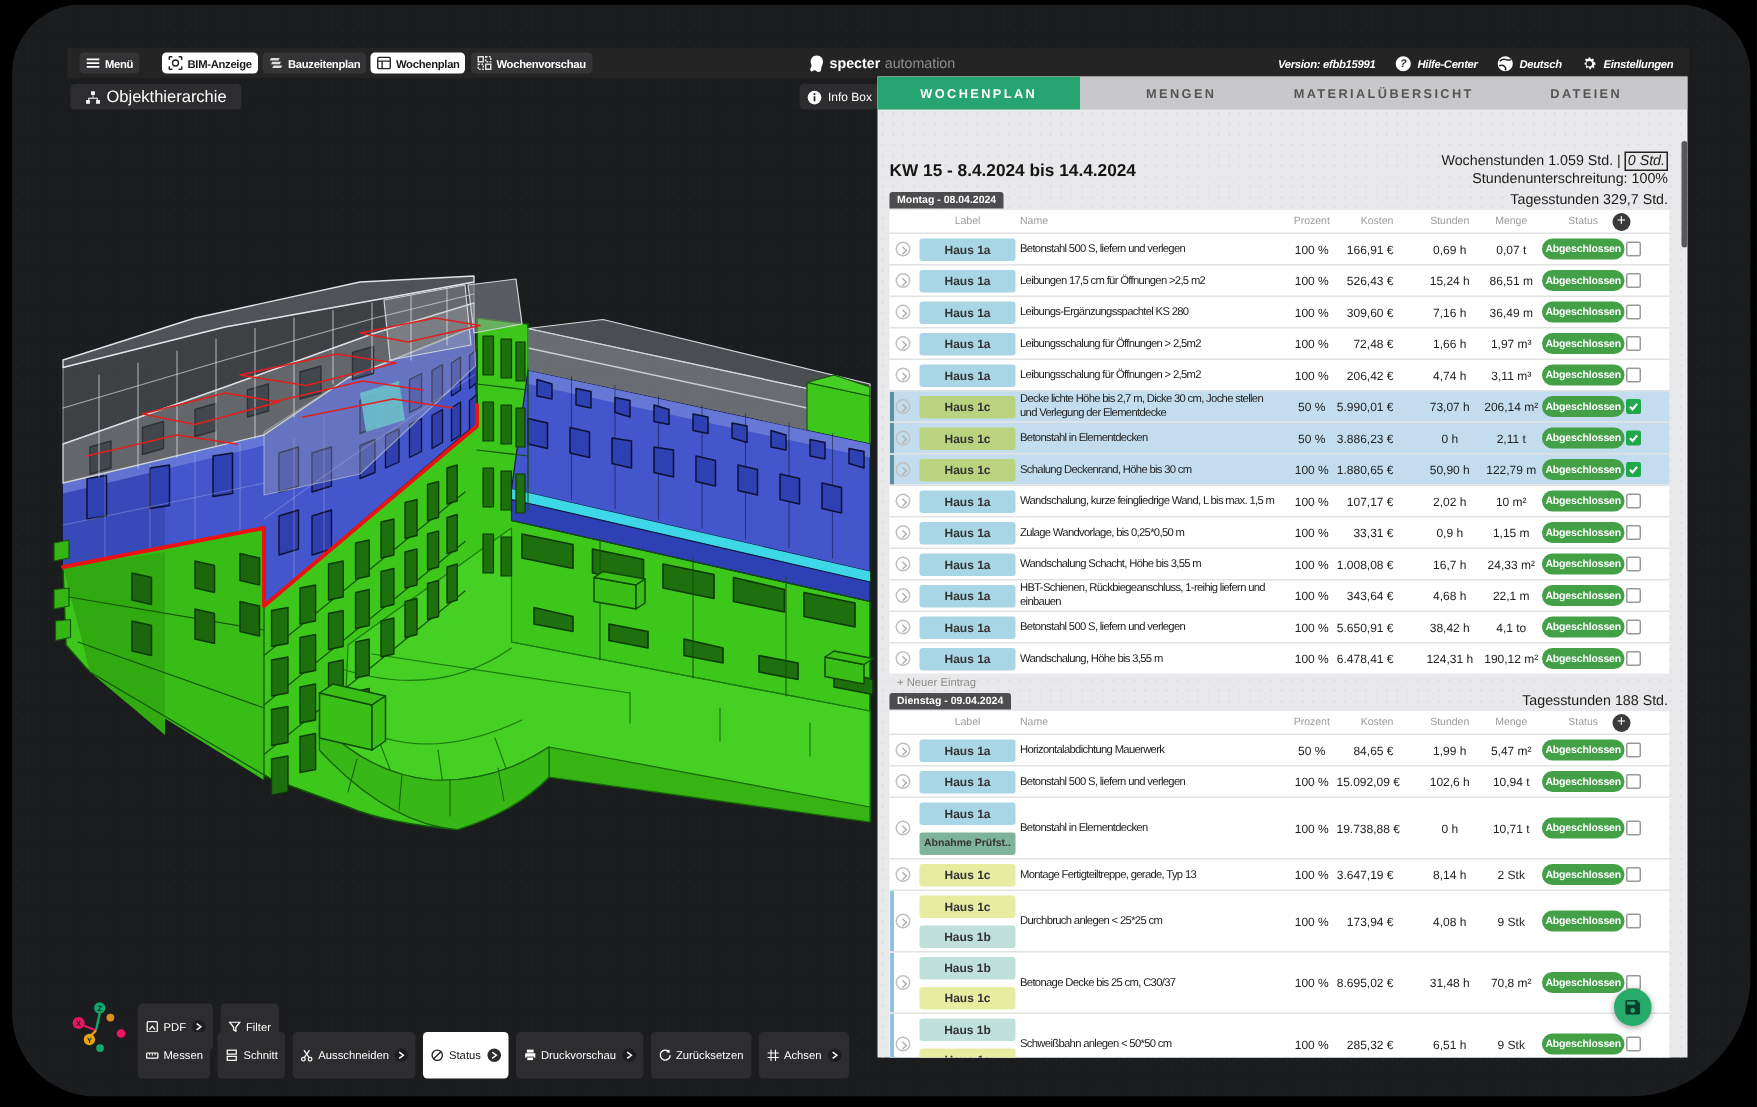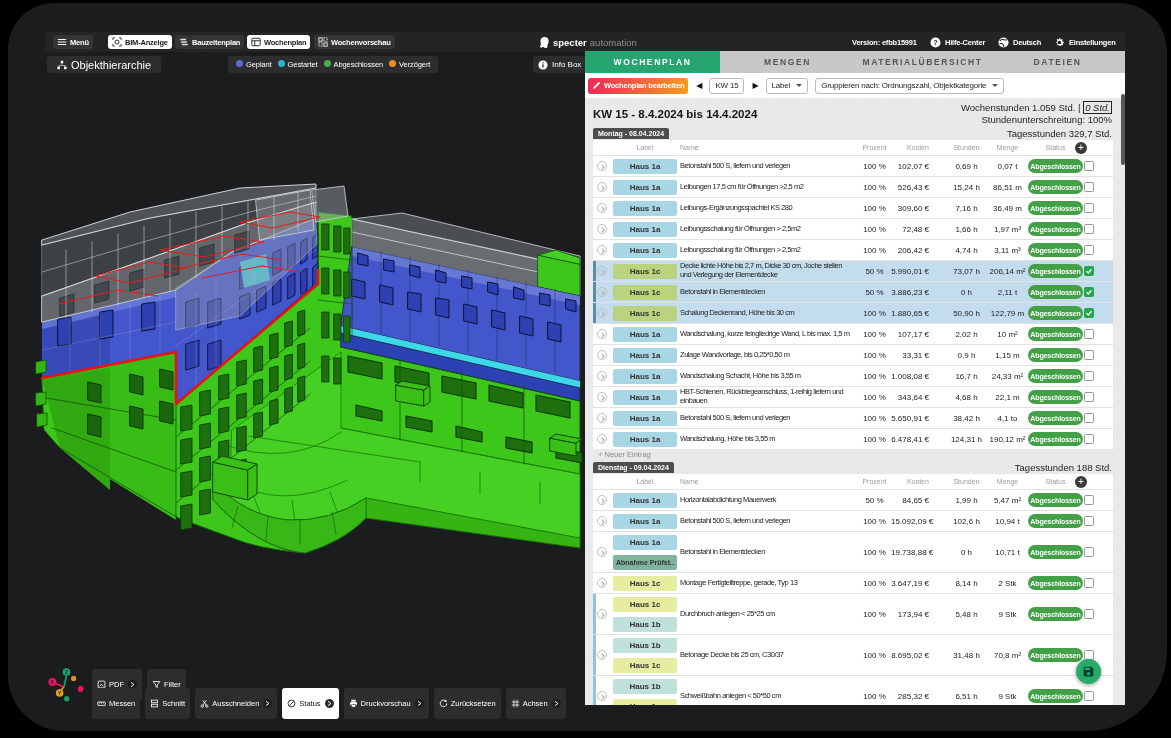--- a/index.html
+++ b/index.html
@@ -5,21 +5,21 @@
 html,body { width:1171px; height:738px; background:#000; font-family:"Liberation Sans", sans-serif; overflow:hidden; }
 #win { position:absolute; left:8px; top:3px; width:1159px; height:728px; background:#1b1c1e; border-radius:46px 48px 80px 56px;
   background-image: radial-gradient(#202125 0.7px, transparent 0.8px); background-size:7px 7px; overflow:hidden; }
 #model { position:absolute; left:-8px; top:-3px; }
 
 #topbar { position:absolute; left:37px; top:29px; width:1081px; height:20px; background:#242425; }
 .tbtn { position:absolute; top:3px; display:inline-flex; align-items:center; gap:3px; height:14px; padding:0 4px; border-radius:3px; background:#343436; color:#fff; font-size:7.5px; font-weight:bold; letter-spacing:-0.2px; white-space:nowrap; }
 .tbtn.white { background:#fff; color:#1a1a1a; }
 #logo { position:absolute; left:494px; top:0; height:20px; display:flex; align-items:center; gap:3px; color:#fff; font-size:9.5px; font-weight:bold; }
 #logo .aut { color:#8f8f91; font-weight:normal; }
-.tr { position:absolute; top:0; height:20px; display:inline-flex; align-items:center; gap:4px; color:#fff; font-size:7.5px; font-weight:bold; letter-spacing:-0.2px; white-space:nowrap; }
+.tr { position:absolute; top:0; height:20px; display:inline-flex; align-items:center; gap:4px; color:#fff; font-size:7.5px; font-weight:bold; letter-spacing:-0.2px; white-space:nowrap;font-style:italic; }
 
 .pillbtn { position:absolute; display:inline-flex; align-items:center; gap:4px; height:17px; padding:0 5px; background:#2d2d2f; border-radius:3px; color:#fff; font-size:8px; }
 .pillbtn.big { font-size:11px; padding:0 10px; }
 #legend { position:absolute; left:220px; top:53px; height:17px; display:flex; align-items:center; gap:6px; background:#2d2d2f; border-radius:3px; padding:0 8px; color:#fff; font-size:7.5px; letter-spacing:-0.1px; }
 .dot { width:7px; height:7px; border-radius:50%; display:inline-block; margin-right:3px; }
 
 .vbtn { display:inline-flex; align-items:center; gap:3px; height:31px; padding:0 5px; background:#2d2d2f; border-radius:3px; color:#fff; font-size:7.5px; margin-right:5px; white-space:nowrap; }
 .vbtn.white { background:#fff; color:#111; }
 .cc { display:inline-flex; width:9px; height:9px; background:#1d1d1f; border-radius:50%; align-items:center; justify-content:center; margin-left:1px; }
 .vbtn.white .cc { background:#2d2d2f; }
@@ -419,26 +419,20 @@
       <svg width="10" height="10" viewBox="0 0 12 12">
         <g fill="#fff">
           <rect x="4.5" y="1" width="3" height="3"></rect>
           <rect x="0.5" y="8" width="3" height="3"></rect>
           <rect x="8.5" y="8" width="3" height="3"></rect>
           <path d="M5.7 4h0.6v2.2H9.8V8h-0.8V7H3V8H2.2V6.2h3.5z"></path>
         </g>
       </svg>
       <span>Objekthierarchie</span>
     </div>
-<div id="legend">
-  <span><span class="dot" style="background:#5b6bd6"></span>Geplant</span>
-  <span><span class="dot" style="background:#28b6cf"></span>Gestartet</span>
-  <span><span class="dot" style="background:#44b04a"></span>Abgeschlossen</span>
-  <span><span class="dot" style="background:#ef8a1f"></span>Verzögert</span>
-</div>
 <div class="pillbtn" style="left:525px; top:53px;">
       <svg width="10" height="10" viewBox="0 0 12 12">
         <circle cx="6" cy="6" r="5.5" fill="#fff"></circle>
         <rect x="5.3" y="5" width="1.4" height="4" fill="#222"></rect>
         <rect x="5.3" y="2.6" width="1.4" height="1.5" fill="#222"></rect>
       </svg>
       <span>Info Box</span>
     </div>
 <div id="btm1">
   <span class="vbtn">
@@ -569,33 +563,20 @@
           <text x="8.4" y="20">X</text>
           <text x="15.6" y="31">Y</text>
 </g>
 </svg></div>
 <div id="panel">
   <div id="tabs">
     <div class="tab act">WOCHENPLAN</div>
     <div class="tab">MENGEN</div>
     <div class="tab">MATERIALÜBERSICHT</div>
     <div class="tab">DATEIEN</div>
-  </div>
-  <div id="ptool">
-    <span id="editbtn">
-          <svg width="9" height="9" viewBox="0 0 12 12">
-            <path d="M1.5 10.5 L2.2 8 L8.6 1.6 A1 1 0 0 1 10 1.6 L10.4 2 A1 1 0 0 1 10.4 3.4 L4 9.8 Z" fill="#fff"></path>
-          </svg>
-          <span>Wochenplan bearbeiten</span>
-        </span>
-    <span class="navarr">◀</span>
-    <span class="selbox">KW 15</span>
-    <span class="navarr">▶</span>
-    <span class="selbox dd">Label</span>
-    <span class="selbox dd">Gruppieren nach: Ordnungszahl, Objektkategorie</span>
   </div>
   <div id="pcontent">
     <div id="wsline">Wochenstunden 1.059 Std. | <span class="box">0 Std.</span><br>Stundenunterschreitung: 100%</div>
     <div id="kw">KW 15 - 8.4.2024 bis 14.4.2024</div>
     <div class="daytag" style="top:30px">Montag - 08.04.2024</div>
     <div class="dayh" style="top:30px">Tagesstunden 329,7 Std.</div>
     <div class="tbl" style="top:42px">
       <div class="thead">
 <div class="c1"></div>
 <div class="c2h">Label</div>
@@ -611,21 +592,21 @@
 </div>
       <div class="trow" style="height:21px">
 <div class="c1">
               <span class="exp"></span>
             </div>
 <div class="c2">
               <span class="chip chip-a">Haus 1a</span>
             </div>
 <div class="c3"><span>Betonstahl 500 S, liefern und verlegen</span></div>
 <div class="c4">100 %</div>
-<div class="c5">102,07 €</div>
+<div class="c5">166,91 €</div>
 <div class="c6">0,69 h</div>
 <div class="c7">0,07 t</div>
 <div class="c8">
               <span class="pill">Abgeschlossen</span>
             </div>
 <div class="c9">
               <span class="cb"></span>
             </div>
 </div>
 <div class="trow" style="height:21px">
@@ -986,21 +967,21 @@
 <div class="c1">
               <span class="exp"></span>
             </div>
 <div class="c2">
               <span class="chip chip-c">Haus 1c</span>
               <span class="chip chip-b">Haus 1b</span>
             </div>
 <div class="c3"><span>Durchbruch anlegen &lt; 25*25 cm</span></div>
 <div class="c4">100 %</div>
 <div class="c5">173,94 €</div>
-<div class="c6">5,48 h</div>
+<div class="c6">4,08 h</div>
 <div class="c7">9 Stk</div>
 <div class="c8">
               <span class="pill">Abgeschlossen</span>
             </div>
 <div class="c9">
               <span class="cb"></span>
             </div>
 </div>
 <div class="trow stripe" style="height:41px">
 <div class="c1">

